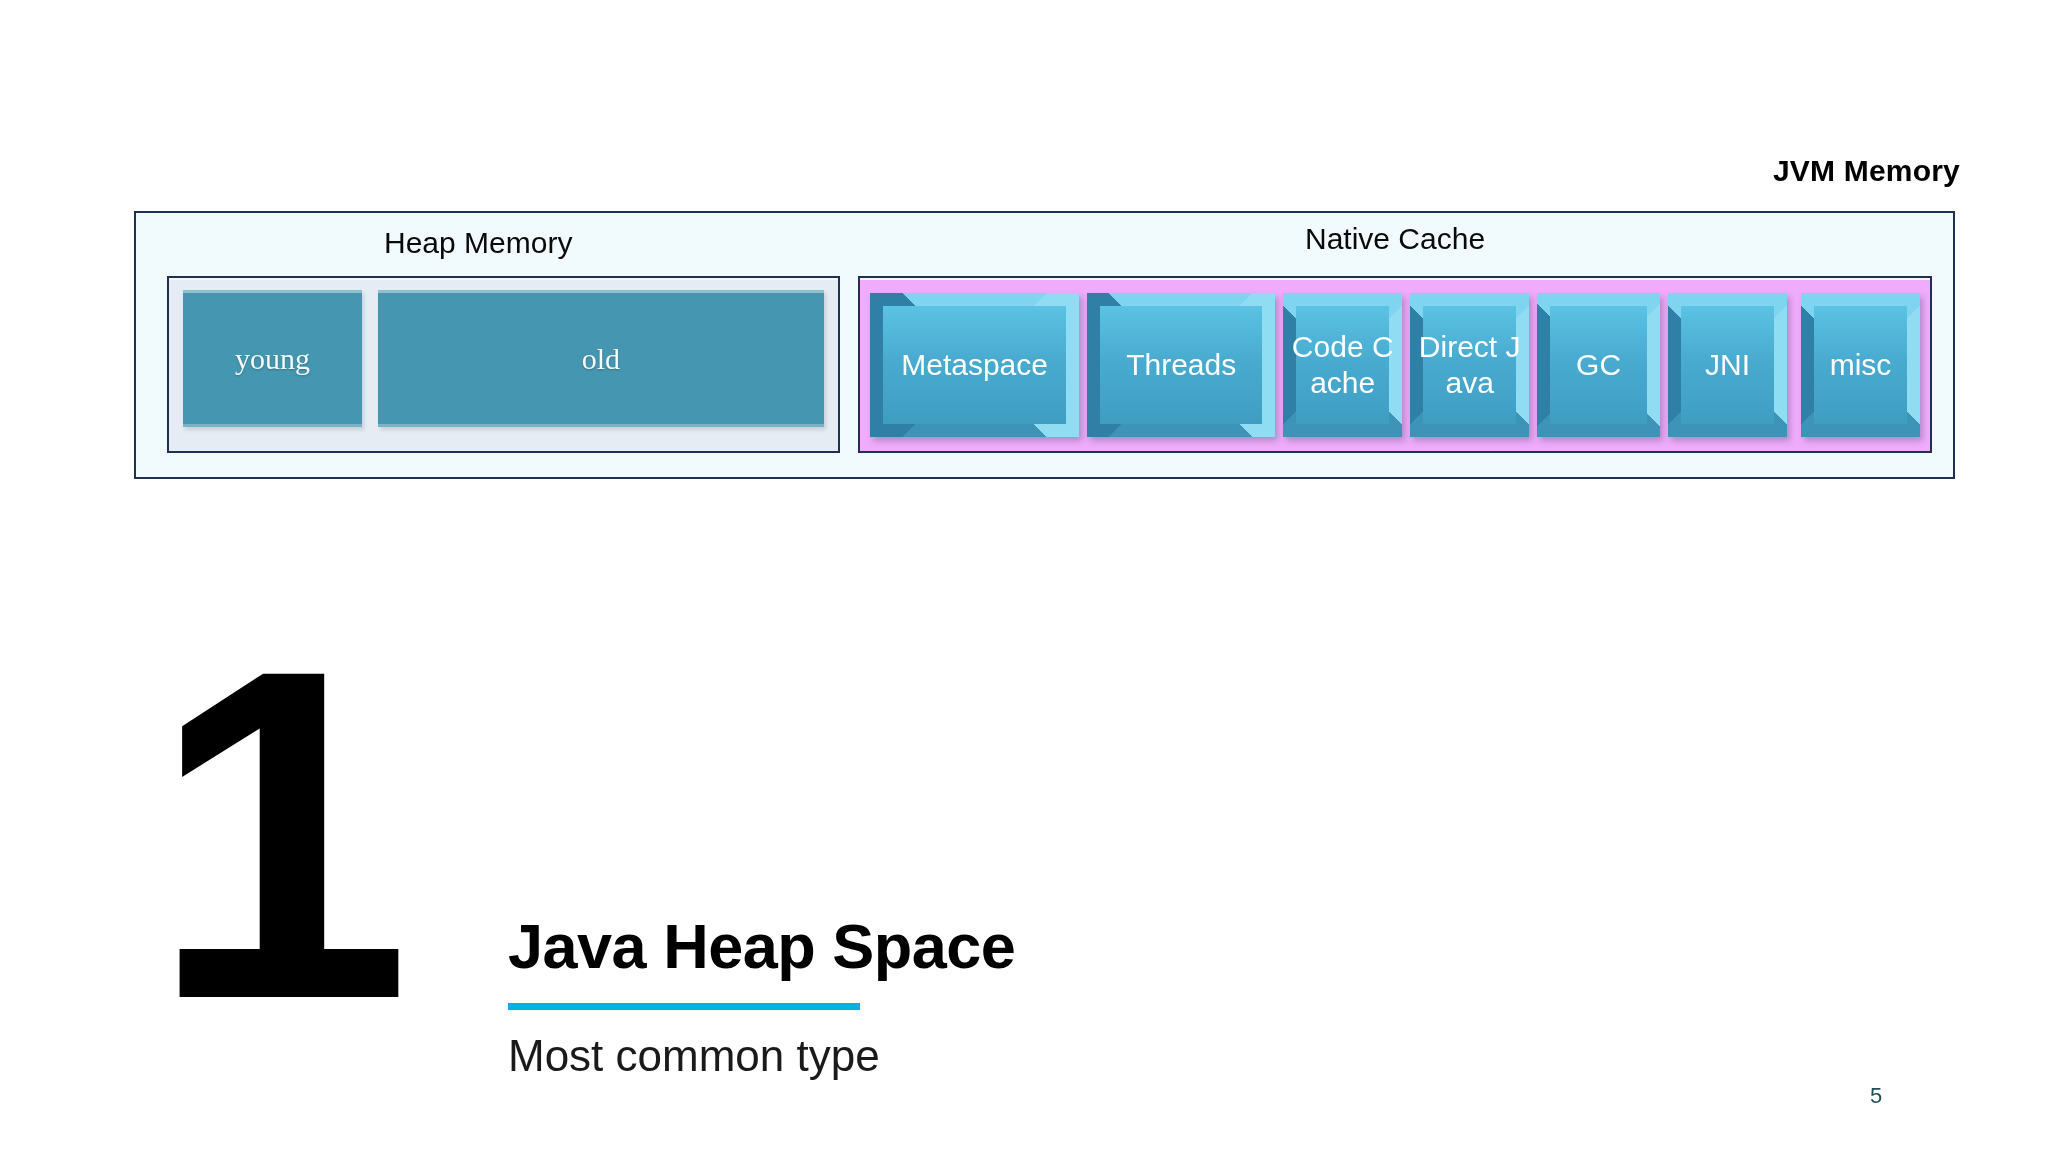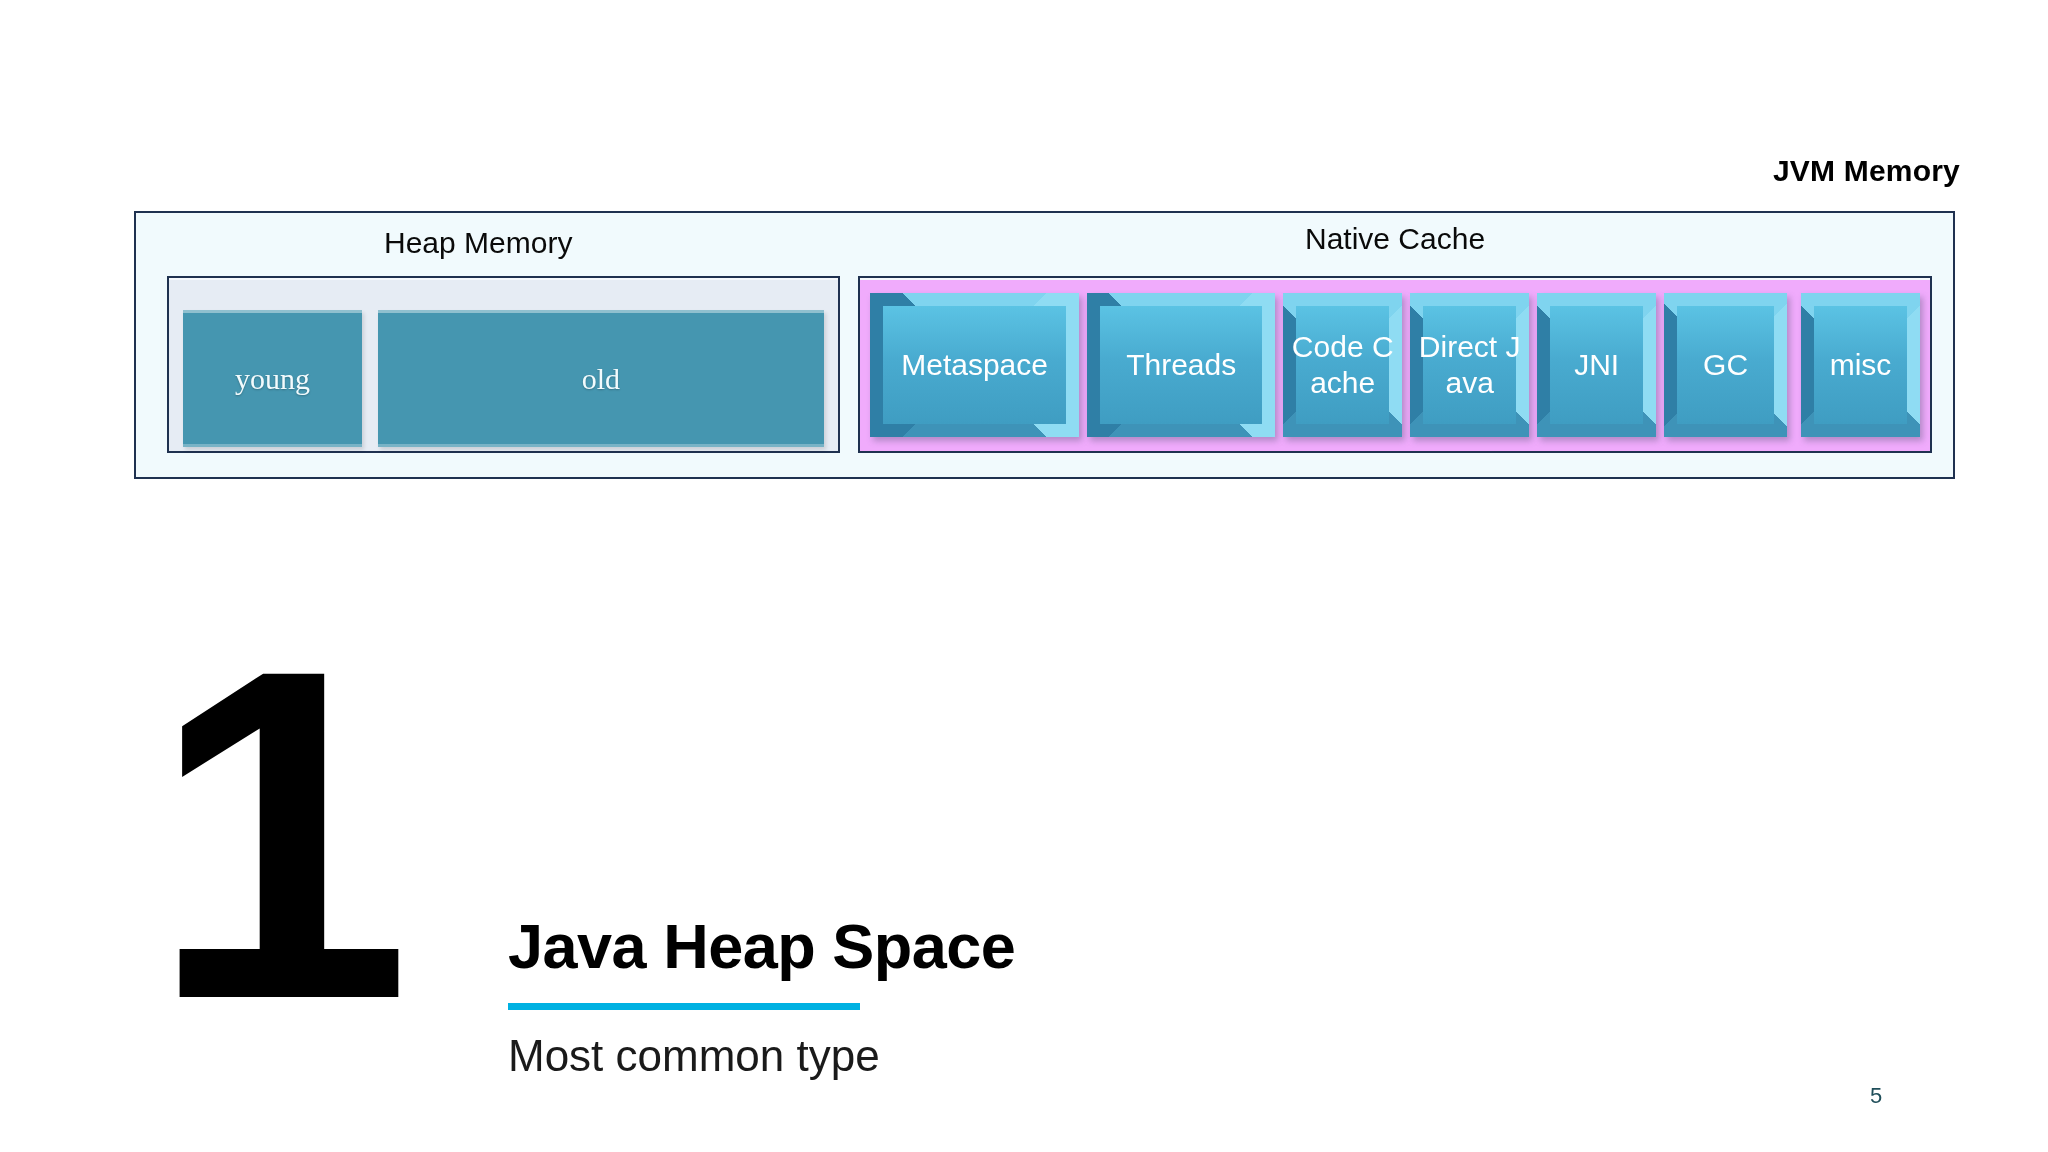--- a/index.html
+++ b/index.html
@@ -55,22 +55,22 @@
   .heap-box {
     position: absolute;
     left: 167px;
     top: 276px;
     width: 673px;
     height: 177px;
     background: #e6ecf4;
     border: 2px solid #1f3150;
     box-sizing: border-box;
     display: flex;
-    align-items: flex-end;
-    padding: 4px 14px;
+    align-items: flex-start;
+    padding: 12px 14px;
     box-shadow: inset 0 2px 0 #f5f8fc;
   }
 
   .heap-region {
     height: 137px;
     background: #4596b0;
     margin-right: 16px;
     position: relative;
     display: flex;
     align-items: center;
@@ -235,30 +235,30 @@
     <span class="face"></span>
     <span class="lbl">Code Cache</span>
   </div>
 
   <div class="native-cell" style="width:124px">
     <span class="bevel"></span>
     <span class="face"></span>
     <span class="lbl">Direct Java</span>
   </div>
 
+  <div class="native-cell" style="width:128px">
+    <span class="bevel"></span>
+    <span class="face"></span>
+    <span class="lbl">GC</span>
+  </div>
+
   <div class="native-cell" style="width:124px">
     <span class="bevel"></span>
     <span class="face"></span>
     <span class="lbl">JNI</span>
-  </div>
-
-  <div class="native-cell" style="width:128px">
-    <span class="bevel"></span>
-    <span class="face"></span>
-    <span class="lbl">GC</span>
   </div>
 
   <div class="native-cell" style="width:124px">
     <span class="bevel"></span>
     <span class="face"></span>
     <span class="lbl">misc</span>
   </div>
 
 </div>
 

